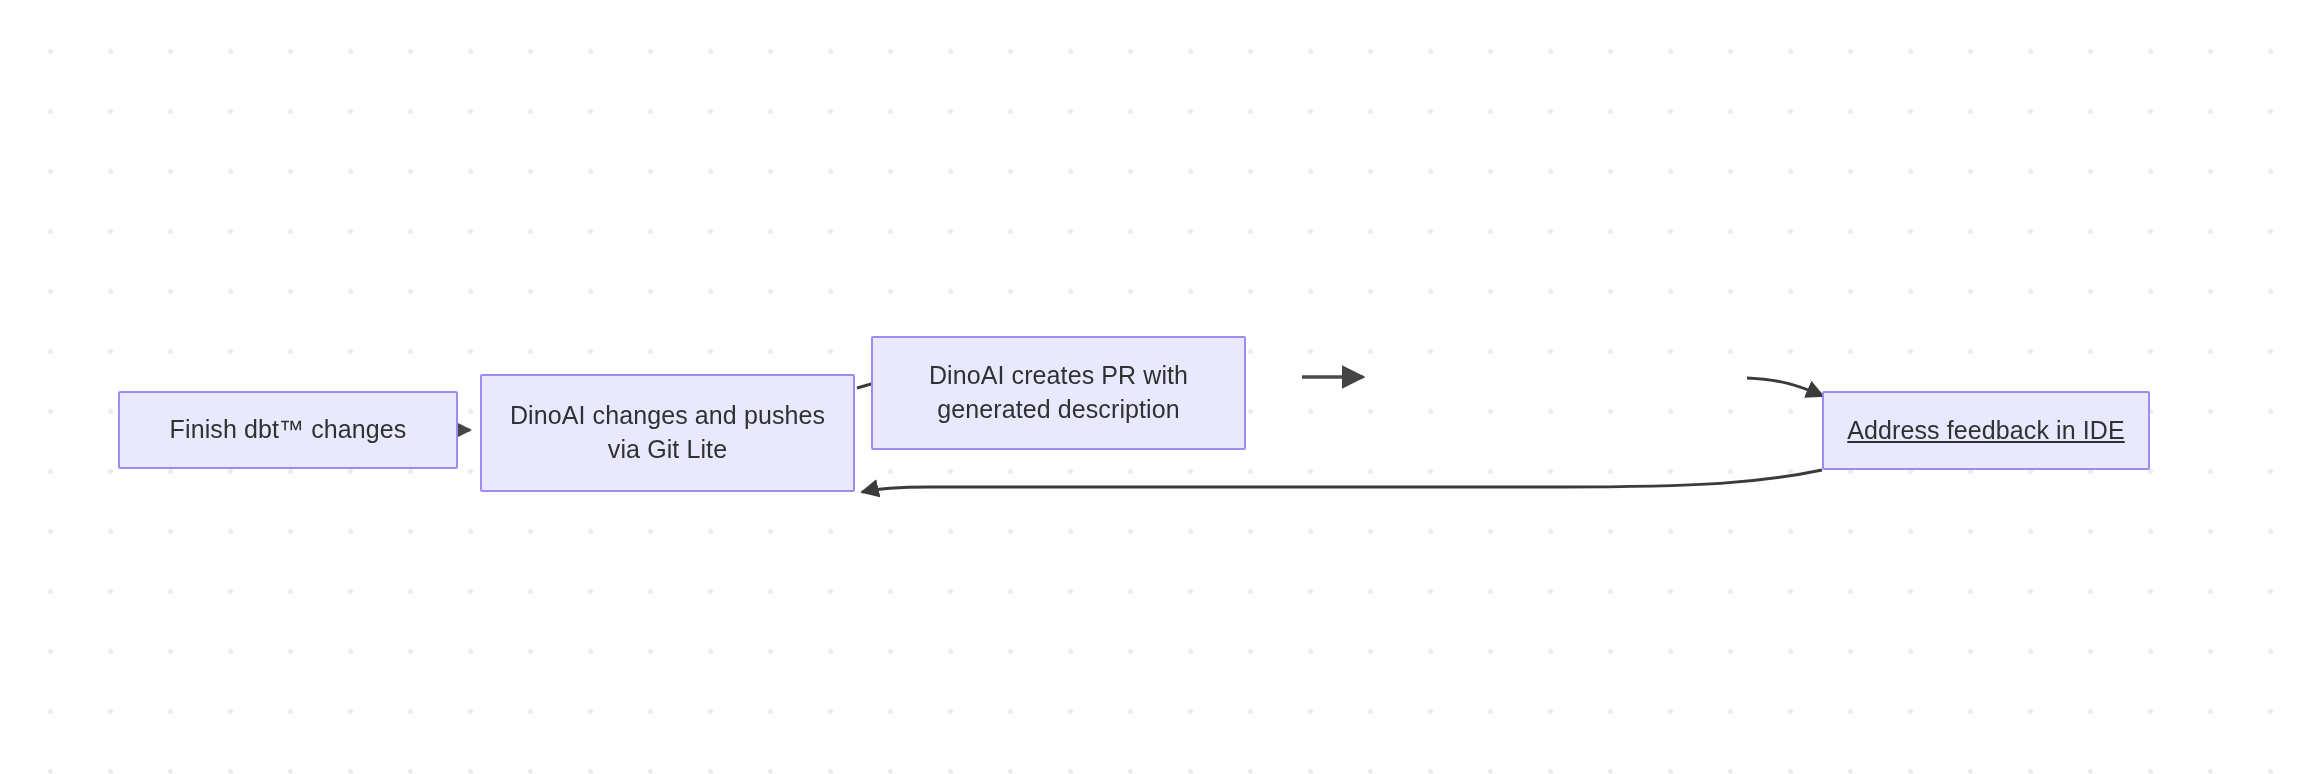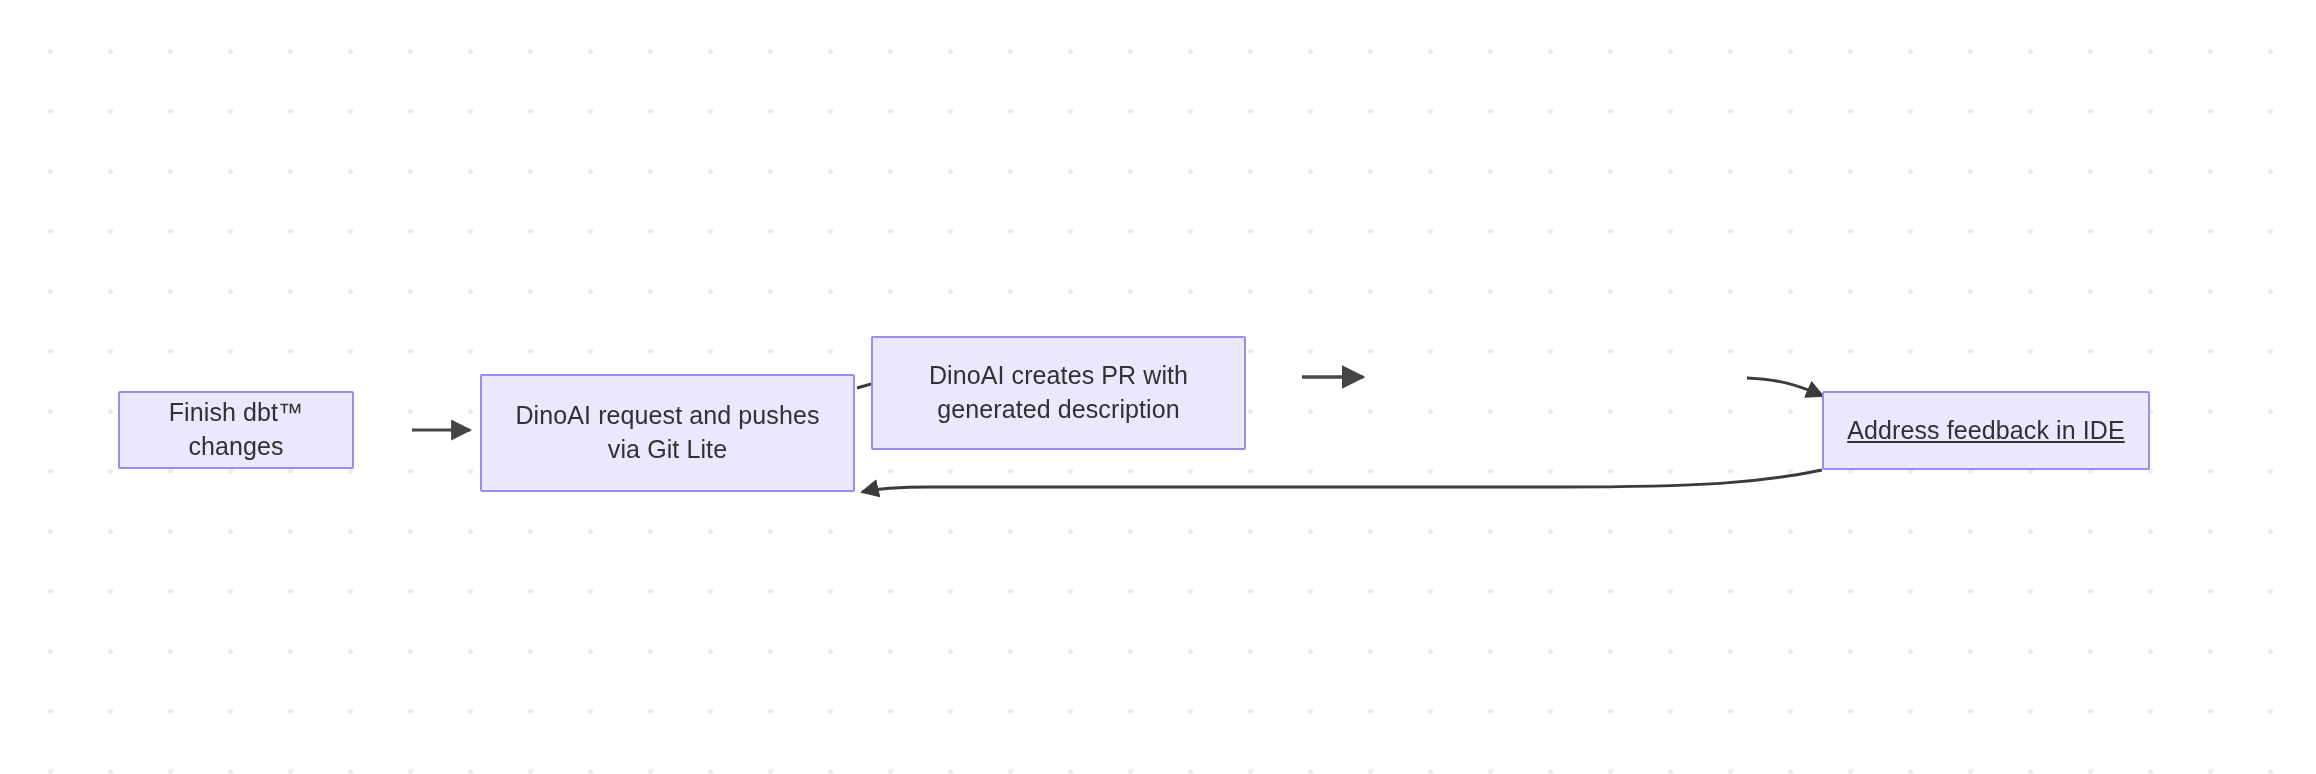--- a/index.html
+++ b/index.html
@@ -76,26 +76,26 @@
 
     <path d="M 857 388 C 885 380 900 376 916 376" fill="none" stroke="#3b3b3b" stroke-width="3" marker-end="url(#arrow-sm)"></path>
 
     <path d="M 1302 377 L 1363 377" fill="none" stroke="#4a4a4a" stroke-width="3.4" marker-end="url(#arrow)"></path>
 
     <path d="M 1747 378 C 1780 379 1800 386 1823 396" fill="none" stroke="#3b3b3b" stroke-width="3" marker-end="url(#arrow-sm)"></path>
 
     <path d="M 1822 470 C 1760 483 1700 487 1560 487 L 930 487 C 895 487 875 489 862 492" fill="none" stroke="#3b3b3b" stroke-width="3" marker-end="url(#arrow-sm)"></path>
   </svg>
 
-  <div class="node" style="left:118px; top:391px; width:236px; height:78px;justify-content:center;">
+  <div class="node" style="left:118px; top:391px; width:340px; height:78px;justify-content:center;">
     <span class="node-label">Finish dbt™ changes</span>
   </div>
 
   <div class="node" style="left:480px; top:374px; width:375px; height:118px;">
-    <span class="node-label">DinoAI request and pushes
+    <span class="node-label">DinoAI changes and pushes
 via Git Lite</span>
   </div>
 
   <div class="node" style="left:871px; top:320px; width:375px; height:114px;margin-top:16px;">
     <span class="node-label">DinoAI creates PR with
 generated description</span>
   </div>
 
 
   <div class="node" style="left:1822px; top:391px; width:328px; height:79px;text-decoration:underline;">

